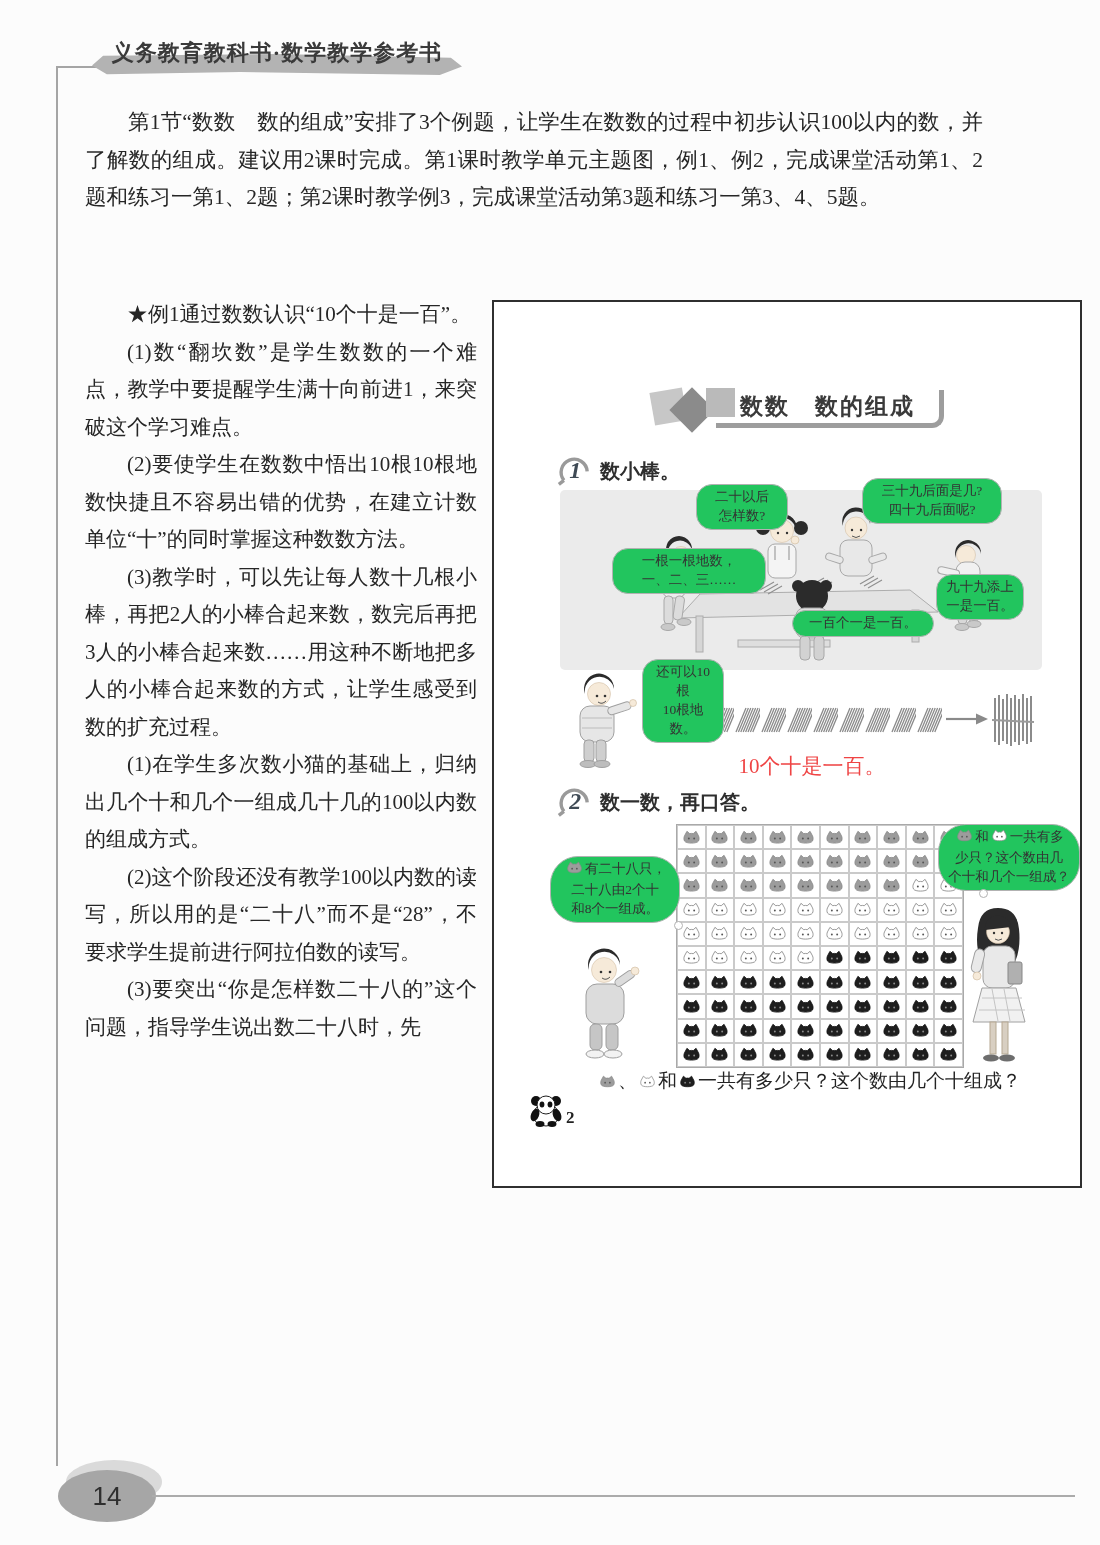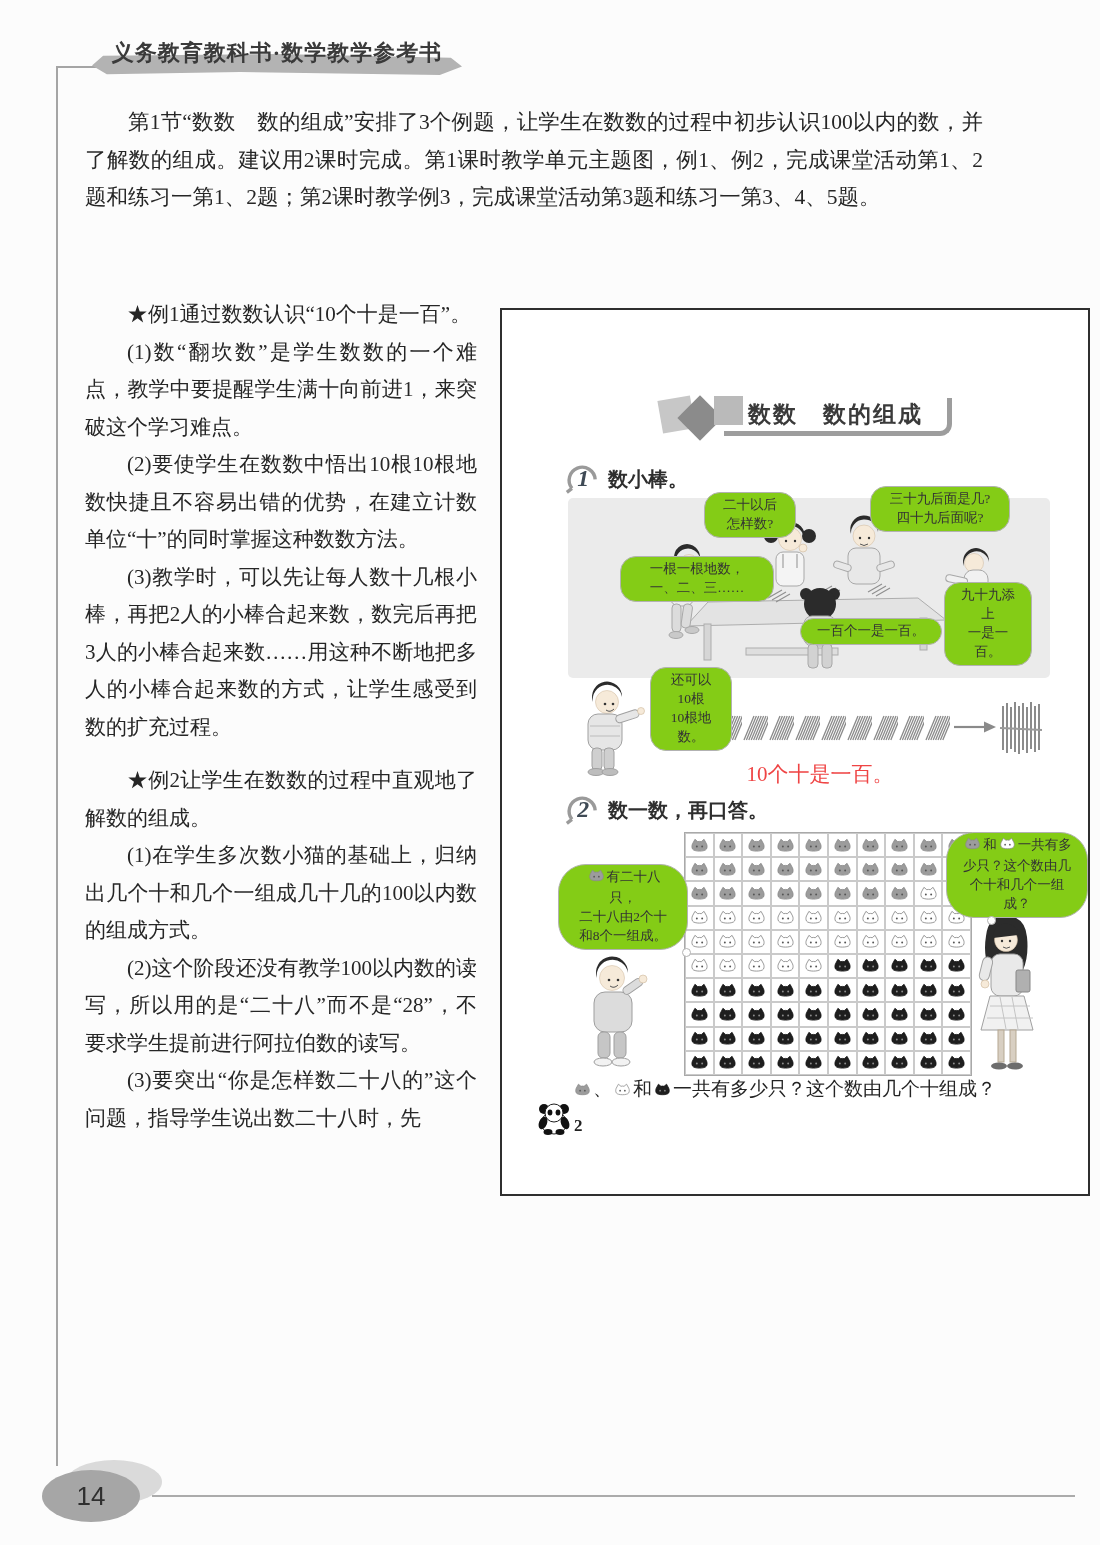--- a/index.html
+++ b/index.html
@@ -37,47 +37,47 @@
   .banner-box { position:absolute; left:64px; top:4px; width:228px; height:38px;
     border-right:5px solid #9d9d9d; border-bottom:5px solid #9d9d9d; border-radius:0 0 12px 0;
     text-align:center; font-size:23px; font-weight:bold; color:#3a3a3a; letter-spacing:2px; line-height:34px; }
   
   .act-icon { position:absolute; width:34px; height:34px; }
   .act-label { position:absolute; font-size:20px; font-weight:bold; color:#2e2e2e;text-align:center; }
   
   .scene { position:absolute; left:66px; top:188px; width:482px; height:180px;
     background:#ebebeb; border-radius:5px; }
   
-  .bubble { position:absolute; z-index:3; background:#84cc16; border:1.5px solid #b2b2b2;
-    border-radius:16px; padding:3px 14px; font-size:13.5px; line-height:1.4;
+  .bubble { position:absolute; z-index:3; background:#22c55e; border:1.5px solid #b2b2b2;
+    border-radius:16px; padding:3px 7px; font-size:13.5px; line-height:1.4;
     white-space:pre-line; text-align:center; color:#333; }
   .cloud { border-radius:28px;text-align:center; }
   .bubble .tail { position:absolute; width:9px; height:9px; background:#fff;
     border:1.2px solid #b2b2b2; border-radius:50%; }
   
   .bundles { position:absolute; left:188px; top:398px; display:flex; }
   .arrow { position:absolute; left:452px; top:410px; }
   .bigbundle { position:absolute; left:496px; top:388px; }
   .sticks-caption { position:absolute; left:168px; top:450px; width:300px;
     text-align:center; font-size:21px; color:#ef4444; }
   
   .cat-grid { position:absolute; left:182px; top:522px; display:grid;
     grid-template-columns:repeat(10, 28.6px); grid-auto-rows:24.2px;
     border:1px solid #a9a9a9; background:#fff; z-index:1; }
   .cat-cell { border:0.5px solid #cacaca; display:flex; align-items:center; justify-content:center; }
   .inline-cat { display:inline-block; vertical-align:-2px; margin:0 2px; }
-  .bottom-q { position:absolute; left:70px; top:766px; width:490px; text-align:left;
+  .bottom-q { position:absolute; left:70px; top:766px; width:490px; text-align:center;
     font-size:19px; color:#242424; z-index:2; }
   .tb-pagenum { position:absolute; left:72px; top:806px; font-size:17px; font-weight:bold; color:#222; }
   .panda { position:absolute; left:34px; top:790px; }
   .kid { position:absolute; z-index:2; }
   
   .pagenum-shadow { position:absolute; left:66px; top:1460px; width:96px; height:44px;
     background:#dadada; border-radius:50%; }
-  .pagenum { position:absolute; left:42px; top:1470px; width:98px; height:52px; background:#a6a6a6;
+  .pagenum { position:absolute; left:58px; top:1470px; width:98px; height:52px; background:#a6a6a6;
     border-radius:50%; text-align:center; line-height:52px; font-size:26px; color:#2f2f2f;
     font-family:"Liberation Sans", sans-serif; }
   .footer-line { position:absolute; left:152px; top:1495px; width:923px; height:2px; background:#ababab; }
 </style>
 </head>
 <body>
 
 <div class="page">
 
   <div class="v-rule"></div>
@@ -85,27 +85,26 @@
   <div class="ribbon"></div>
   <div class="header-title">义务教育教科书·数学教学参考书</div>
 
   <p class="intro">第1节“数数　数的组成”安排了3个例题，让学生在数数的过程中初步认识100以内的数，并了解数的组成。建议用2课时完成。第1课时教学单元主题图，例1、例2，完成课堂活动第1、2题和练习一第1、2题；第2课时教学例3，完成课堂活动第3题和练习一第3、4、5题。</p>
 
   <div class="leftcol">
     <p>★例1通过数数认识“10个十是一百”。</p>
     <p>(1)数“翻坎数”是学生数数的一个难点，教学中要提醒学生满十向前进1，来突破这个学习难点。</p>
     <p>(2)要使学生在数数中悟出10根10根地数快捷且不容易出错的优势，在建立计数单位“十”的同时掌握这种数数方法。</p>
     <p>(3)教学时，可以先让每人数十几根小棒，再把2人的小棒合起来数，数完后再把3人的小棒合起来数……用这种不断地把多人的小棒合起来数的方式，让学生感受到数的扩充过程。</p>
-    <p class="gap">★例2让学生在数数的过程中直观地了解数的组成。</p>
     <p>(1)在学生多次数小猫的基础上，归纳出几个十和几个一组成几十几的100以内数的组成方式。</p>
     <p>(2)这个阶段还没有教学100以内数的读写，所以用的是“二十八”而不是“28”，不要求学生提前进行阿拉伯数的读写。</p>
     <p>(3)要突出“你是怎样数二十八的”这个问题，指导学生说出数二十八时，先</p>
   </div>
 
-  <figure class="tb" style="margin:12px;">
+  <figure class="tb" style="margin:4px;">
 
     <div class="banner">
       <span class="sq light"></span>
       <span class="sq dark"></span>
       <span class="sq mid"></span>
       <div class="banner-box">数数　数的组成</div>
     </div>
 
     <svg class="act-icon" style="left:62px; top:150px;" viewBox="0 0 30 30">
       <path d="M7,25 A11.5,11.5 0 1 1 27.5,17" stroke="#9a9a9a" stroke-width="3" fill="none"></path>

